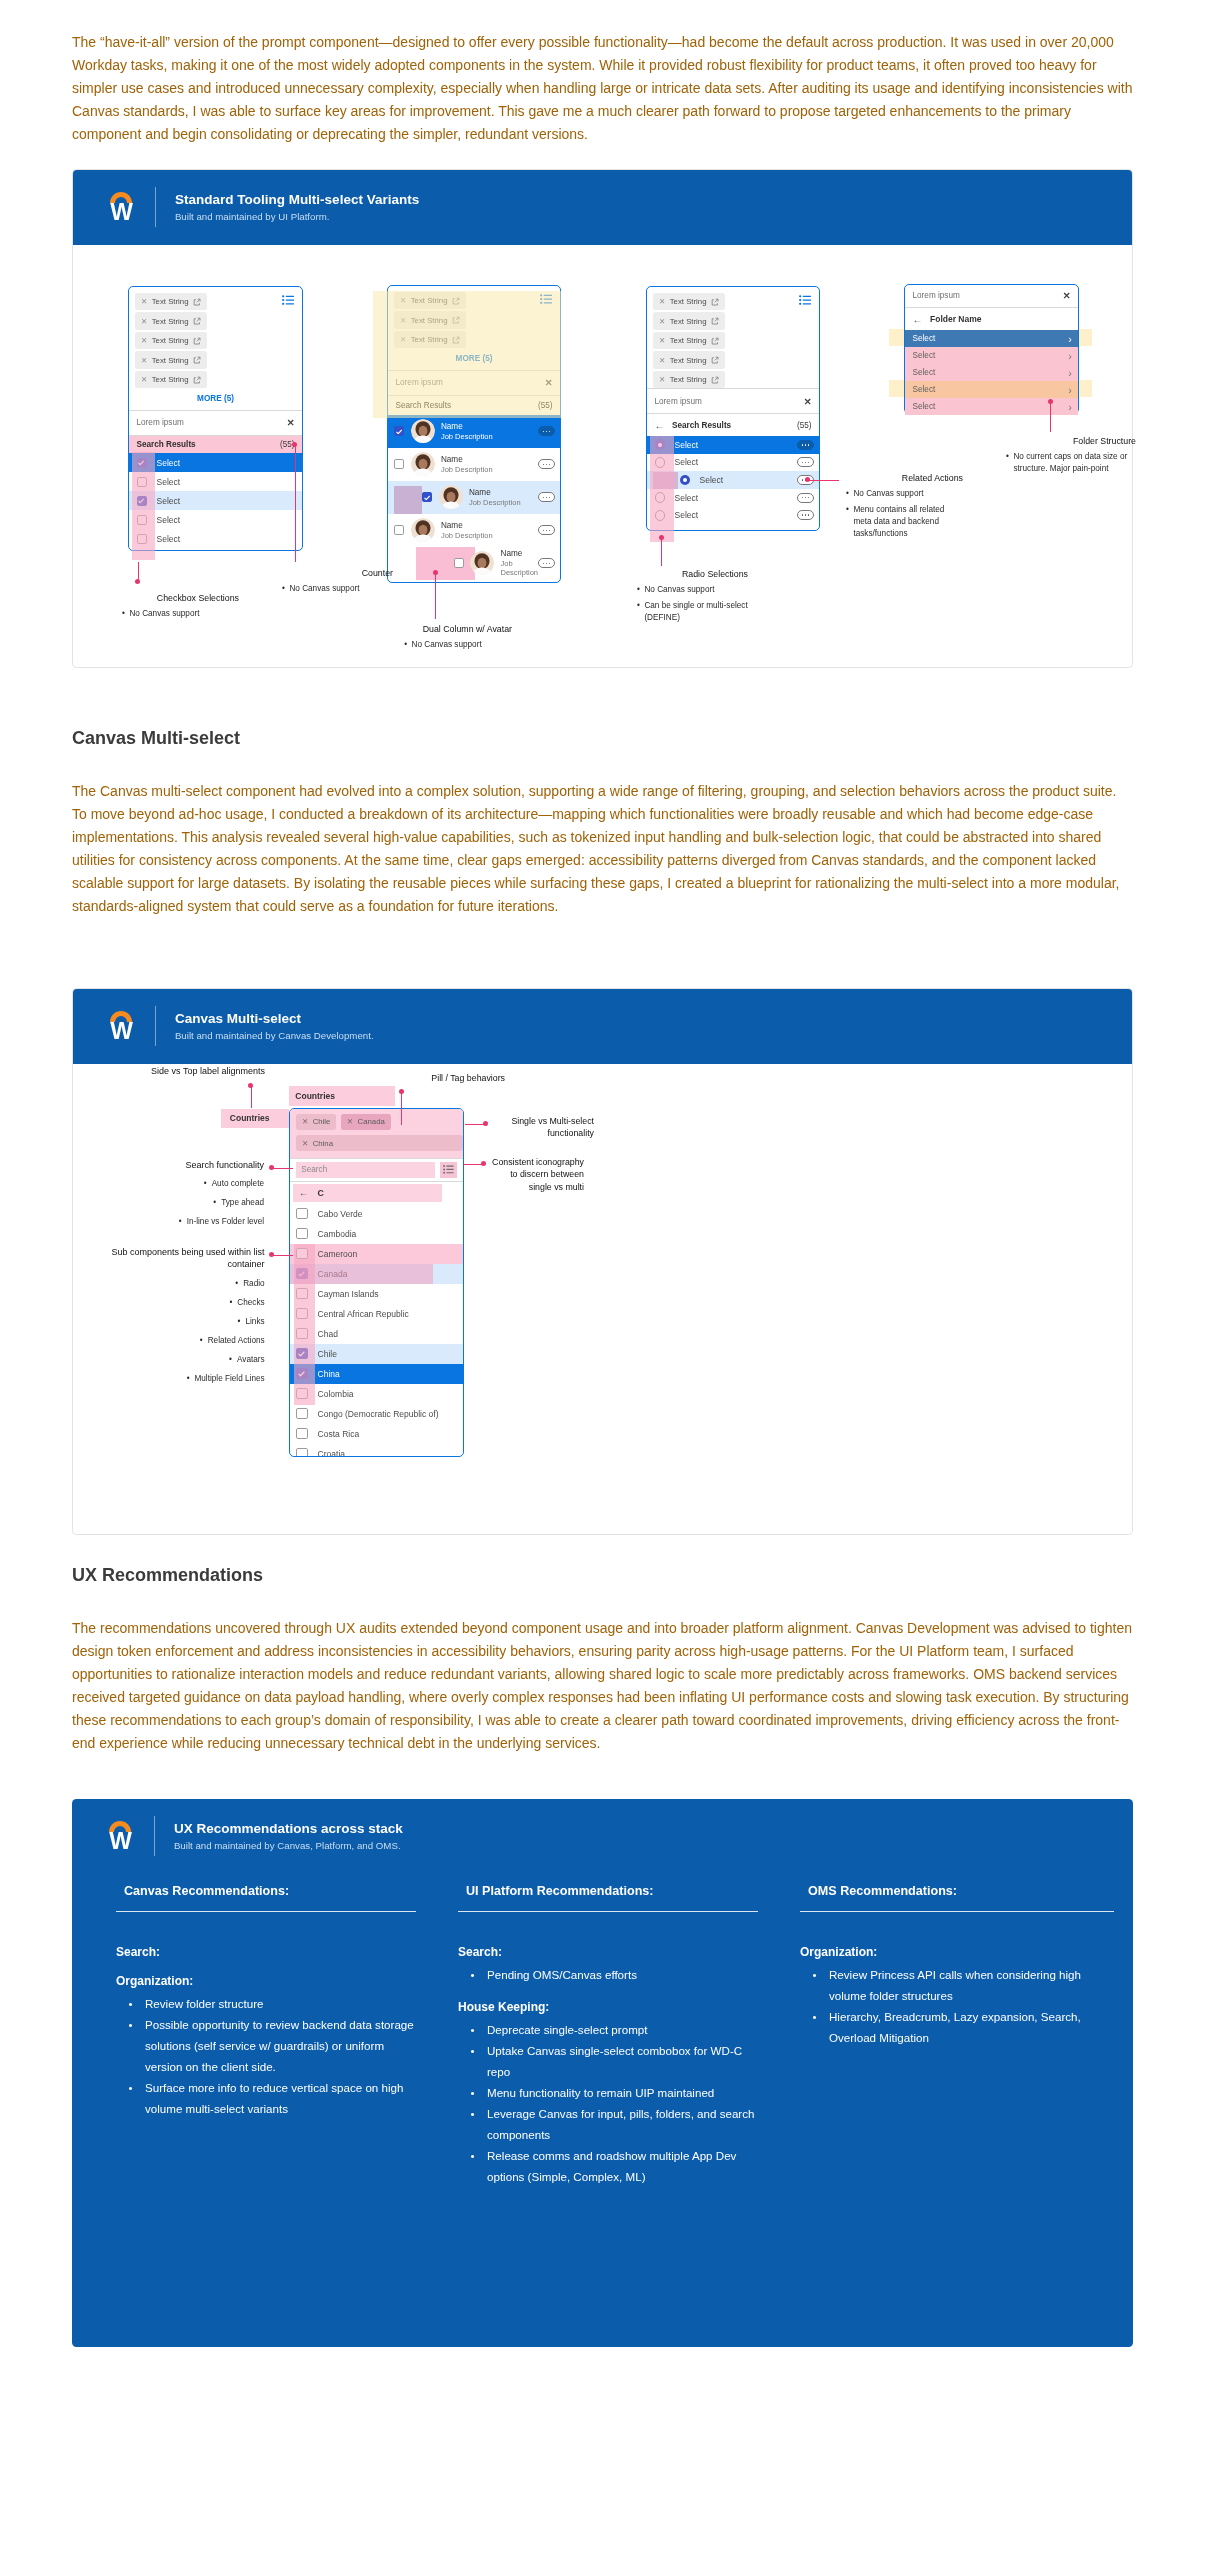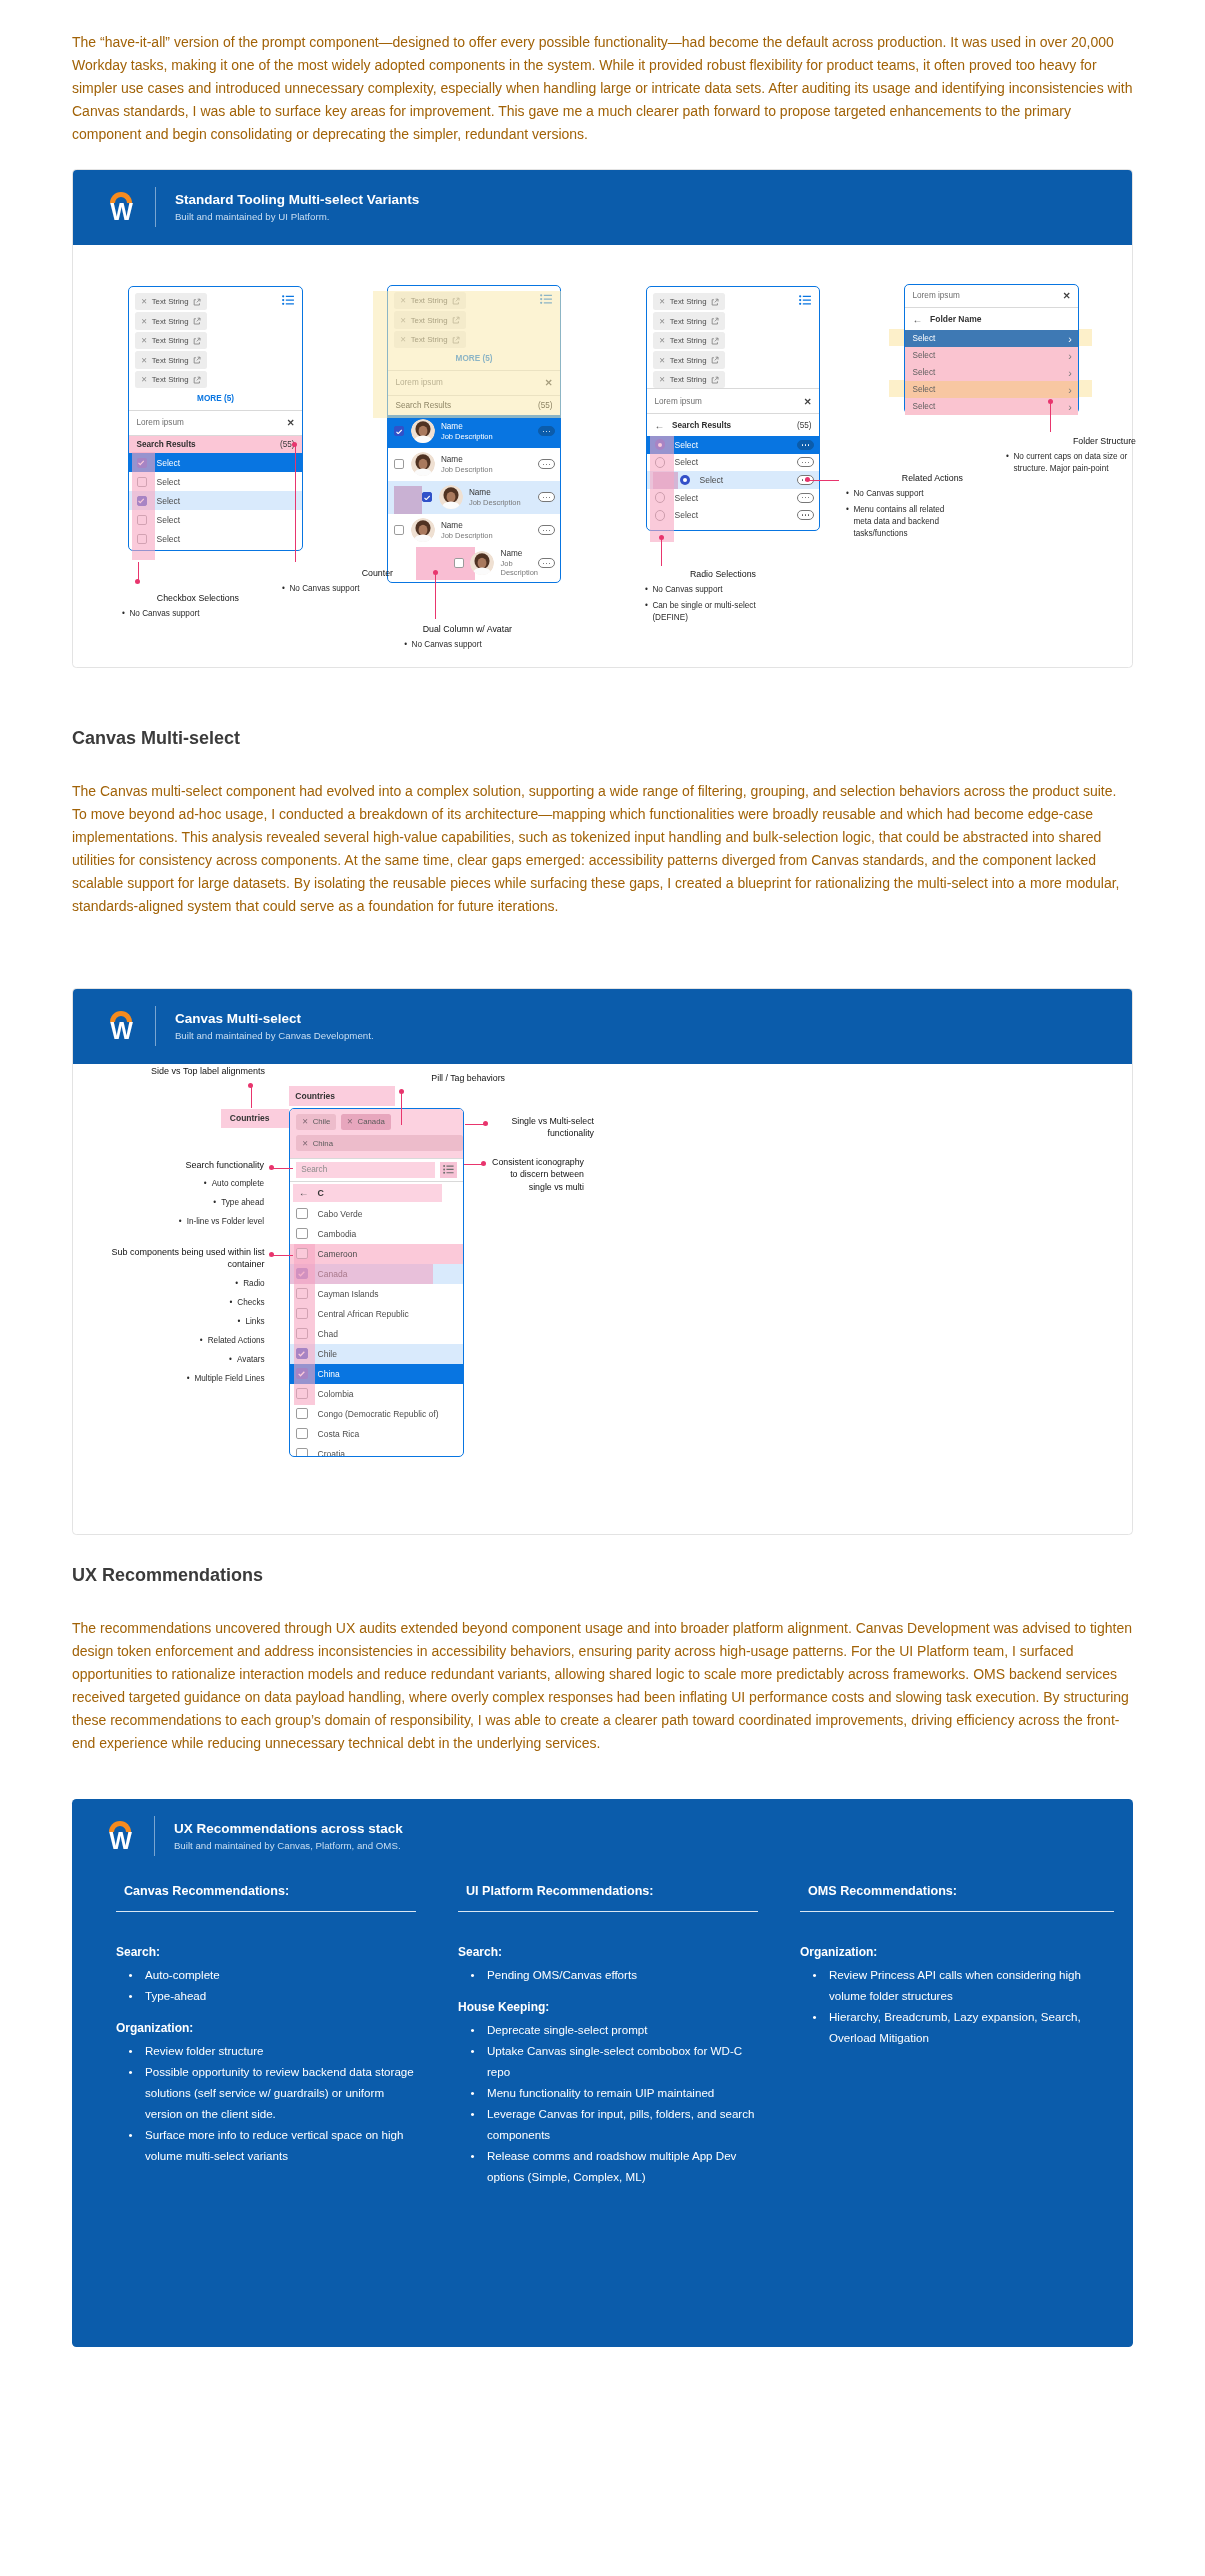--- a/index.html
+++ b/index.html
@@ -622,21 +622,21 @@
         <div class="ab">No Canvas support</div>
       </div>
       <div class="ann" style="left:207px; top:322px; width:113px;">
         <div class="at">Counter</div>
         <div class="ab">No Canvas support</div>
       </div>
       <div class="ann center" style="left:301px; top:378px; width:138px;">
         <div class="at">Dual Column w/ Avatar</div>
         <div class="ab">No Canvas support</div>
       </div>
-      <div class="ann" style="left:562px; top:323px; width:113px;margin-left:8px;">
+      <div class="ann" style="left:562px; top:323px; width:113px;">
         <div class="at">Radio Selections</div>
         <div class="ab">No Canvas support</div>
         <div class="ab">Can be single or multi-select (DEFINE)</div>
       </div>
       <div class="ann" style="left:771px; top:227px; width:119px;">
         <div class="at">Related Actions</div>
         <div class="ab">No Canvas support</div>
         <div class="ab">Menu contains all related meta data and backend tasks/functions</div>
       </div>
       <div class="ann" style="left:931px; top:190px; width:132px;">
@@ -832,24 +832,20 @@
         <div class="fig-title">UX Recommendations across stack</div>
         <div class="fig-sub">Built and maintained by Canvas, Platform, and OMS.</div>
       </div>
     </div>
     <div class="rec-cols">
 
       <div class="rec-col">
         <div class="rec-head">Canvas Recommendations:</div>
         <hr class="rec-hr">
         <div class="rec-group-title">Search:</div>
-        <div class="rec-bullets">
-          <div class="rec-bullet">Auto-complete</div>
-          <div class="rec-bullet">Type-ahead</div>
-        </div>
         <div class="rec-group-title g2">Organization:</div>
         <div class="rec-bullets">
           <div class="rec-bullet">Review folder structure</div>
           <div class="rec-bullet">Possible opportunity to review backend data storage solutions (self service w/ guardrails) or uniform version on the client side.</div>
           <div class="rec-bullet">Surface more info to reduce vertical space on high volume multi-select variants</div>
         </div>
       </div>
 
       <div class="rec-col">
         <div class="rec-head">UI Platform Recommendations:</div>

